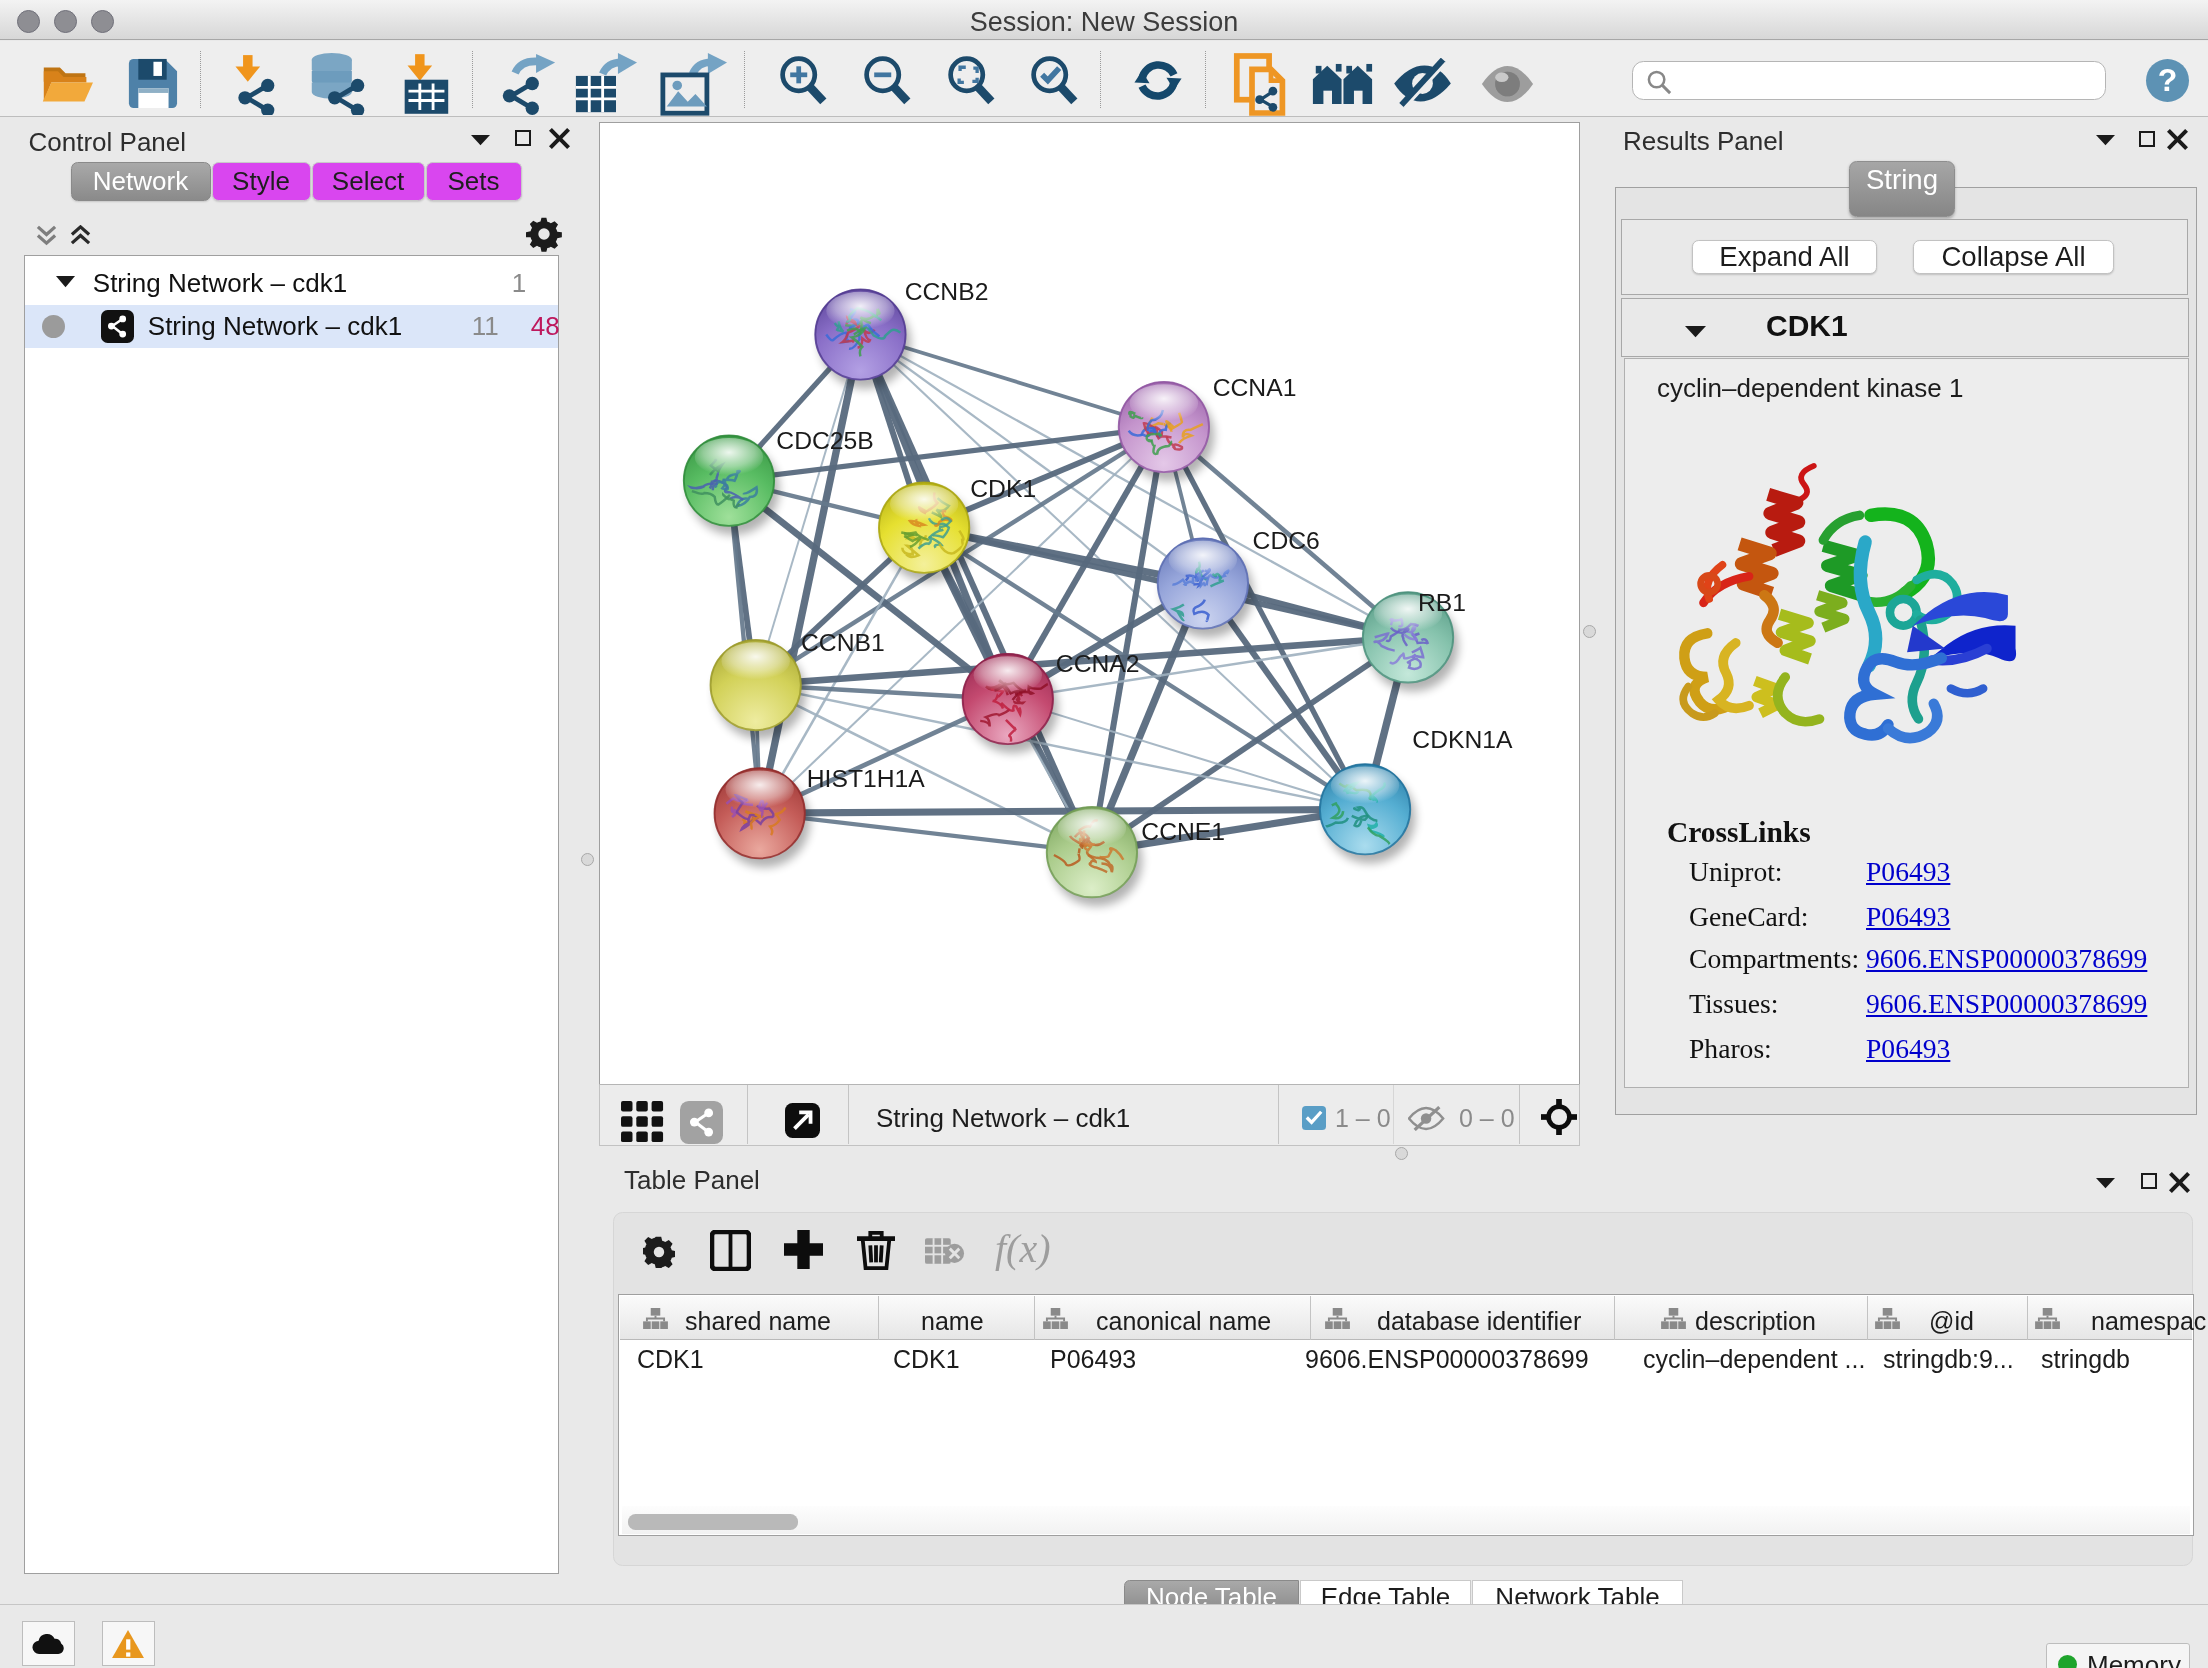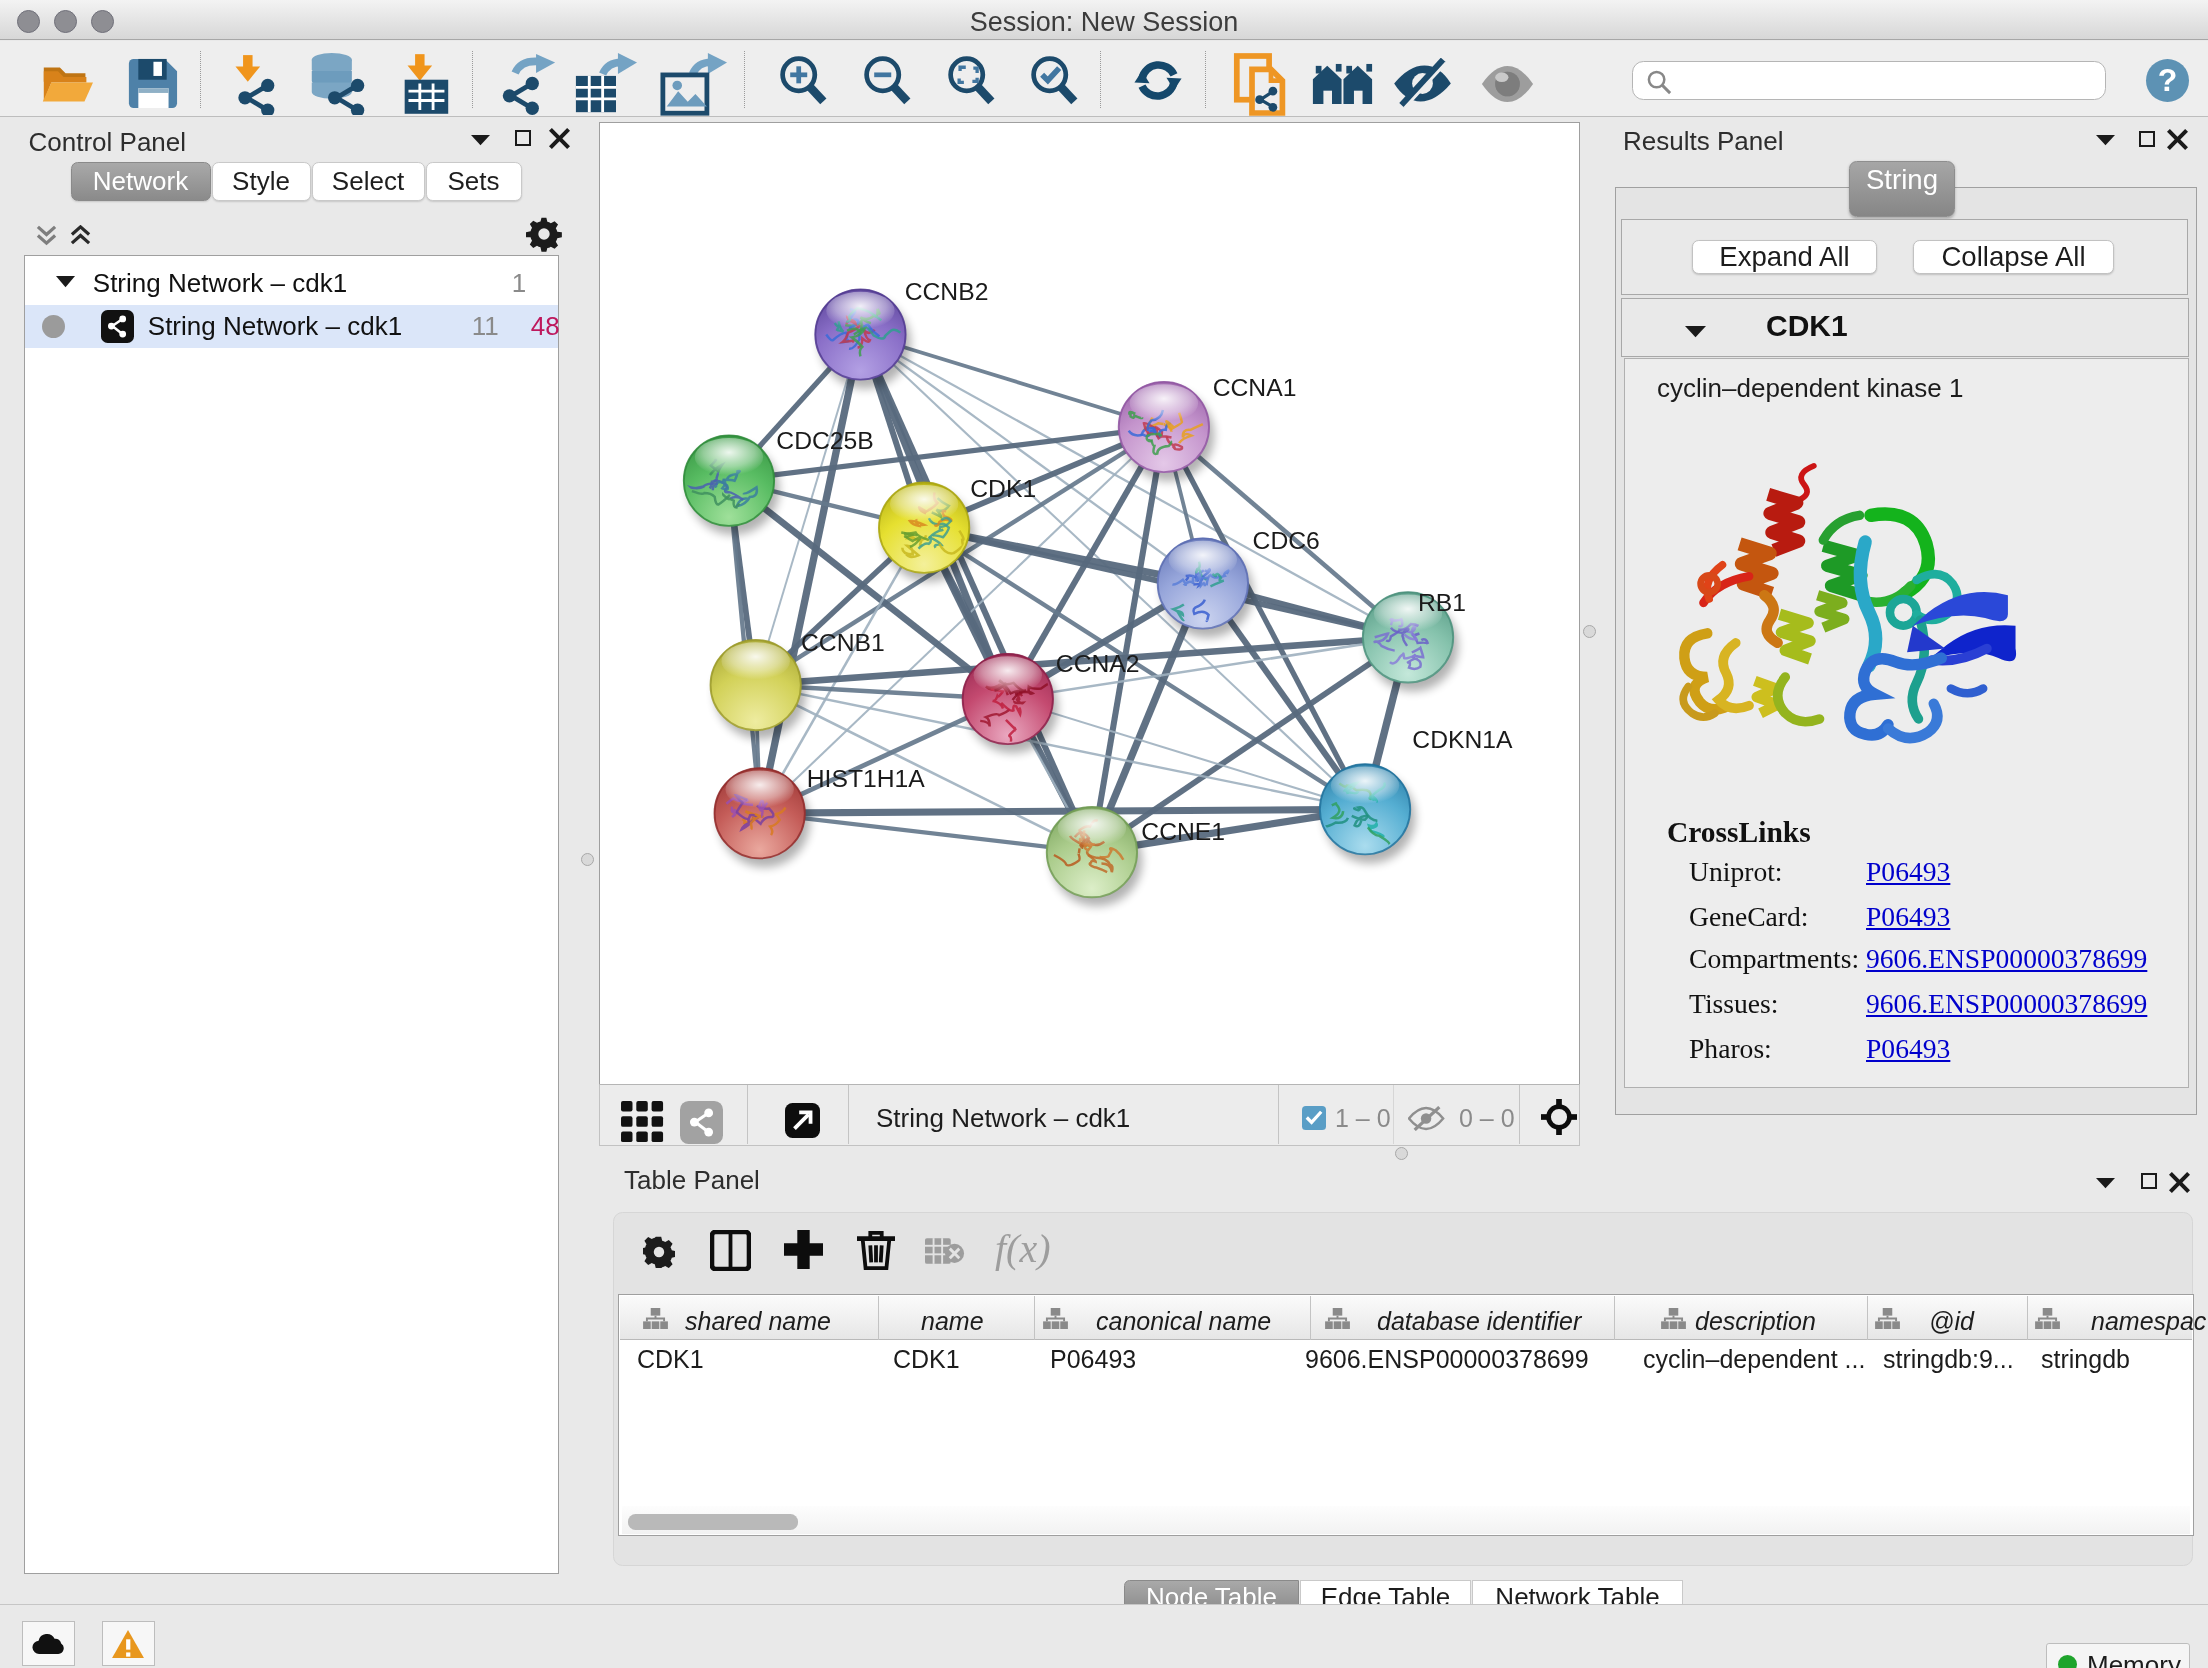--- a/index.html
+++ b/index.html
@@ -15,21 +15,21 @@
   #toolbar { position:absolute; left:0; top:41px; width:2208px; height:76px;
     background:#eeeeee; border-bottom:1px solid #bdbdbd; }
   .tsep { position:absolute; top:9.5px; height:57px; width:0;
     border-left:1.9px dotted #9a9a9a; }
   #searchbox { position:absolute; left:1632px; top:20px; width:474px; height:39px;
     background:#ffffff; border:1.9px solid #b5b5b5; border-radius:11.4px; }
   
   #cpanel { position:absolute; left:9.5px; top:122px; width:557px; height:1457px;
     background:#e9e9e9; }
   .ptitle { font-size:26px; color:#2d2d2d; }
-  .tab { position:absolute; top:40px; height:39px; background:#ffffff;
+  .tab { position:absolute; top:40px; height:39px; background:#d946ef;
     border:1px solid #c9c9c9; border-radius:6.7px; font-size:26px; color:#1e1e1e;
     text-align:center; line-height:37px; box-shadow:0 1px 1.9px rgba(0,0,0,0.15); }
   .tabsel { background:linear-gradient(#a9a9a9,#8a8a8a); color:#ffffff;
     border:1px solid #8a8a8a; }
   #tree { position:absolute; left:14.3px; top:133px; width:535px; height:1319px;
     background:#ffffff; border:1.9px solid #9f9f9f; }
   .trow { position:absolute; left:0; width:100%; height:43px; font-size:26px; color:#111; }
   
   #netview { position:absolute; left:599px; top:122px; width:981px; height:963px;
     background:#ffffff; border:1px solid #9f9f9f; }
@@ -42,21 +42,21 @@
   
   #tpanel { position:absolute; left:601px; top:1162px; width:1609px; height:438px;
     background:#e9e9e9; }
   
   #statusbar { position:absolute; left:0; top:1604px; width:2208px; height:68px;
     background:#e9e9e9; border-top:1px solid #c6c6c6; }
   .sbtn { position:absolute; top:16px; width:53px; height:45px; background:#f7f7f7;
     border:1.9px solid #bdbdbd; }
   .hsep { position:absolute; top:134px; width:1px; height:44px; background:#c3c3c3; }
   .hicon { position:absolute; top:146px; width:25px; height:21px; }
-  .hlab { position:absolute; top:145px; font-size:25px; color:#1c1c1c;font-style:italic; }
+  .hlab { position:absolute; top:145px; font-size:25px; color:#1c1c1c; }
   .cval { position:absolute; top:183px; font-size:25px; color:#1c1c1c; }
   .btab { position:absolute; top:394px; height:34px; background:#ffffff; border:1px solid #c9c9c9;
     font-size:26px; color:#1c1c1c; text-align:center; line-height:32px;margin-top:24px; }
   .btabsel { background:linear-gradient(#a9a9a9,#8a8a8a); color:#ffffff; border-color:#8a8a8a;
     border-radius:5.7px 0 0 5.7px; }
 </style>
 </head>
 <body>
 <div id="titlebar">
   <div class="tl" style="left:17px;"></div>

